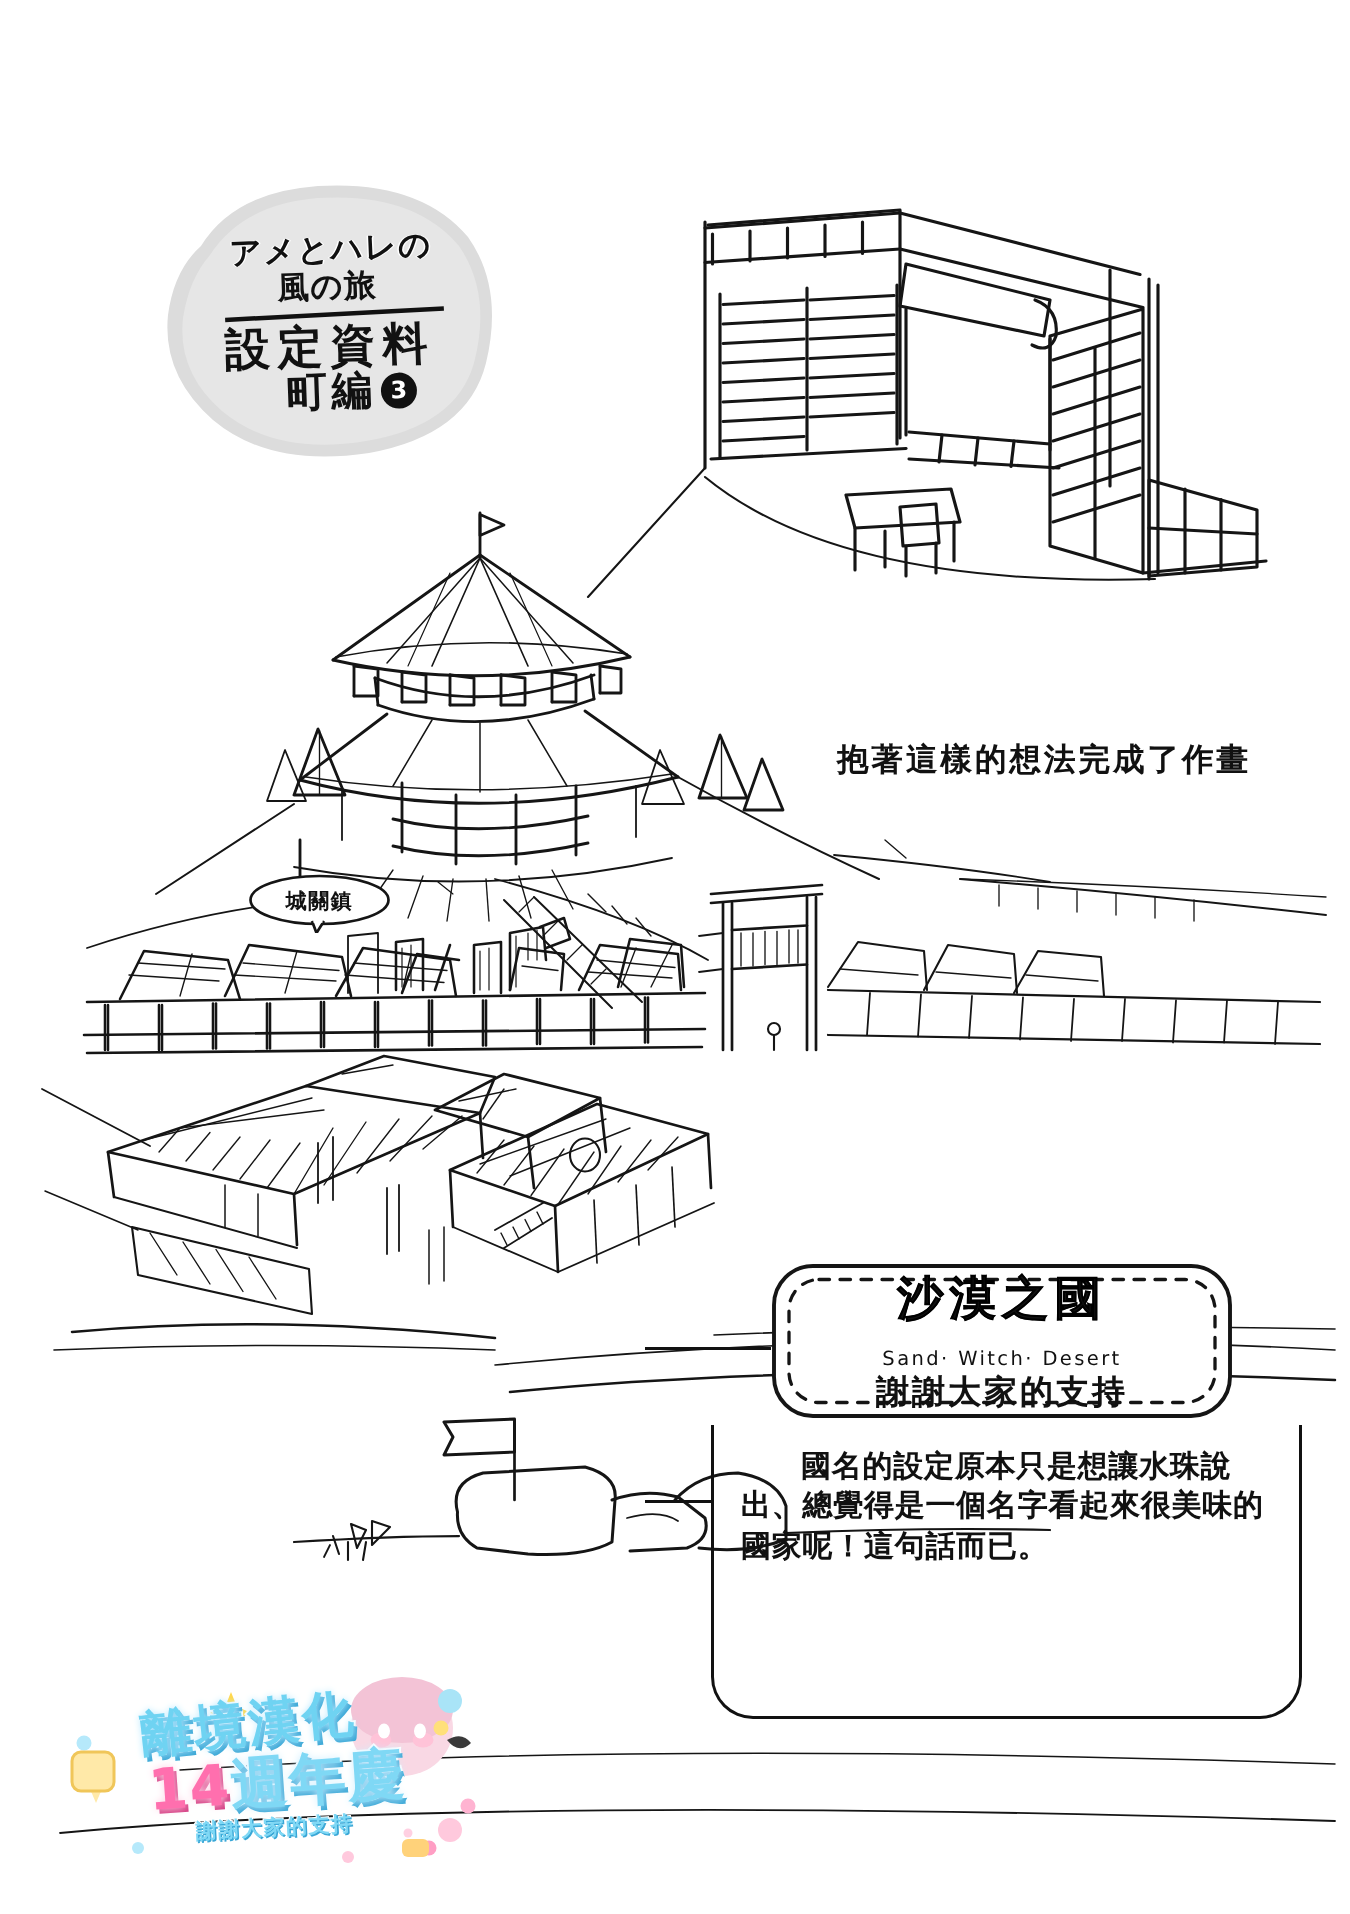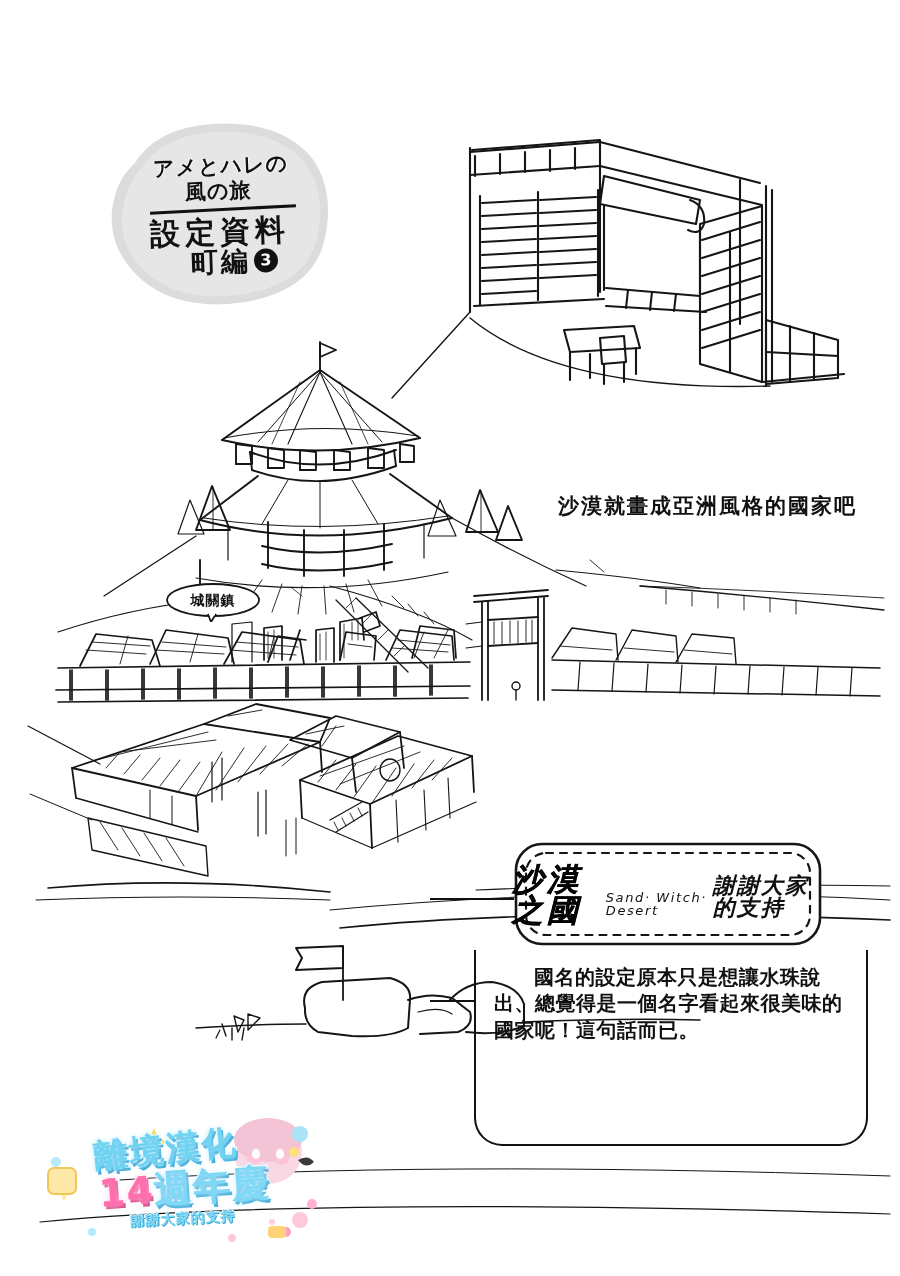--- a/index.html
+++ b/index.html
@@ -147,26 +147,25 @@
     left: 512px;
     top: 840px;
     width: 312px;
     height: 108px;
   }
   .nameplate .np-outline { position: absolute; inset: 0; width: 100%; height: 100%; }
   .nameplate .np-content {
     position: absolute;
     inset: 0;
     display: flex;
-    flex-direction: row;
+    flex-direction: column;
     align-items: center;
     justify-content: center;
     gap: 1px;
     padding-top: 2px;
-    font-style: italic;
   }
   .np-title {
     font-size: 31px;
     font-weight: bold;
     letter-spacing: 4px;
     line-height: 1;
     -webkit-text-stroke: 0.4px #000;
   }
   .np-latin {
     font-size: 13px;
@@ -674,21 +673,21 @@
       <div class="bt-line2">風の旅</div>
       <div class="bt-rule"></div>
       <div class="bt-line3">設定資料</div>
       <div class="bt-line4">
         <span>町編</span>
         <span class="circled-num">3</span>
       </div>
     </div>
   </div>
 
-  <div class="annot-villages">沙漠就畫成亞洲風格的國家吧</div>
+  <div class="annot-villages">抱著這樣的想法完成了作畫</div>
 
   <div class="bubble-castle">
     <svg class="bub-svg" viewBox="0 0 98 40" xmlns="http://www.w3.org/2000/svg" preserveAspectRatio="none">
       <ellipse cx="49" cy="18" rx="46" ry="16" fill="#ffffff" stroke="#151515" stroke-width="1.8"></ellipse>
       <path d="M44 32 L47 40 L52 32" fill="#ffffff" stroke="#151515" stroke-width="1.8" stroke-linejoin="round"></path>
       <path d="M45 32 L51 32" stroke="#ffffff" stroke-width="2.4"></path>
     </svg>
     <div class="bub-label">城關鎮</div>
   </div>
 

